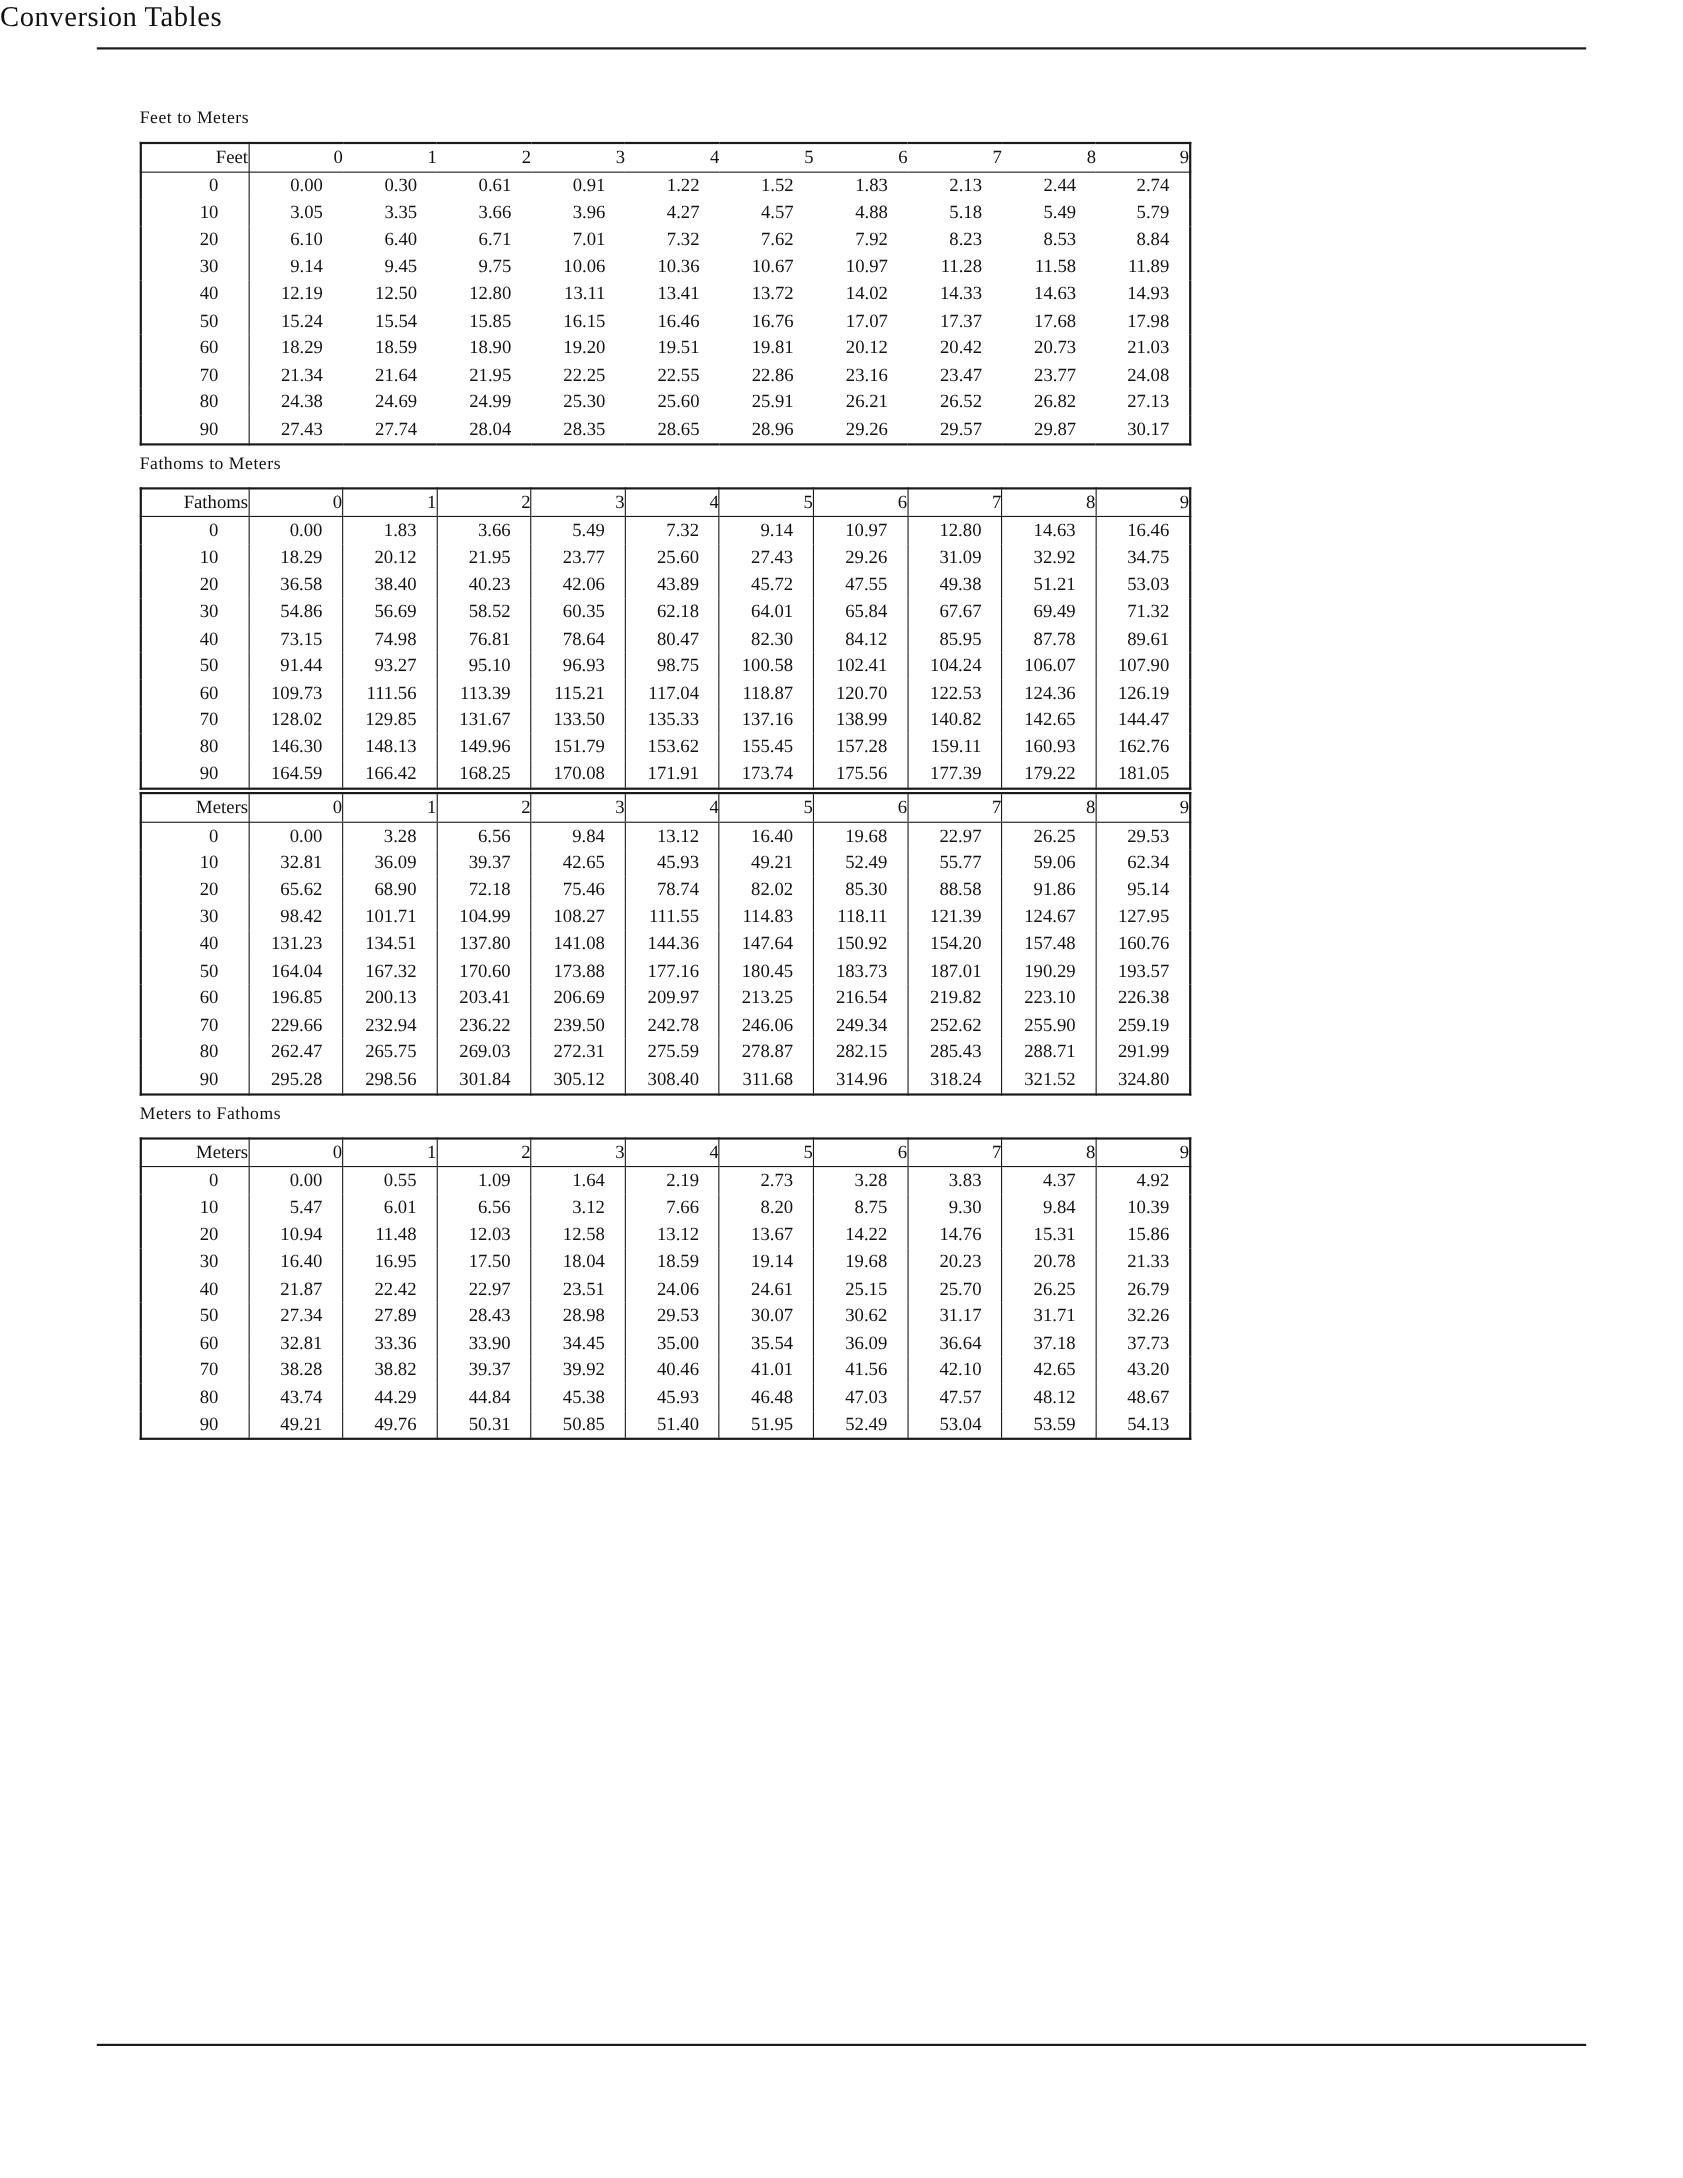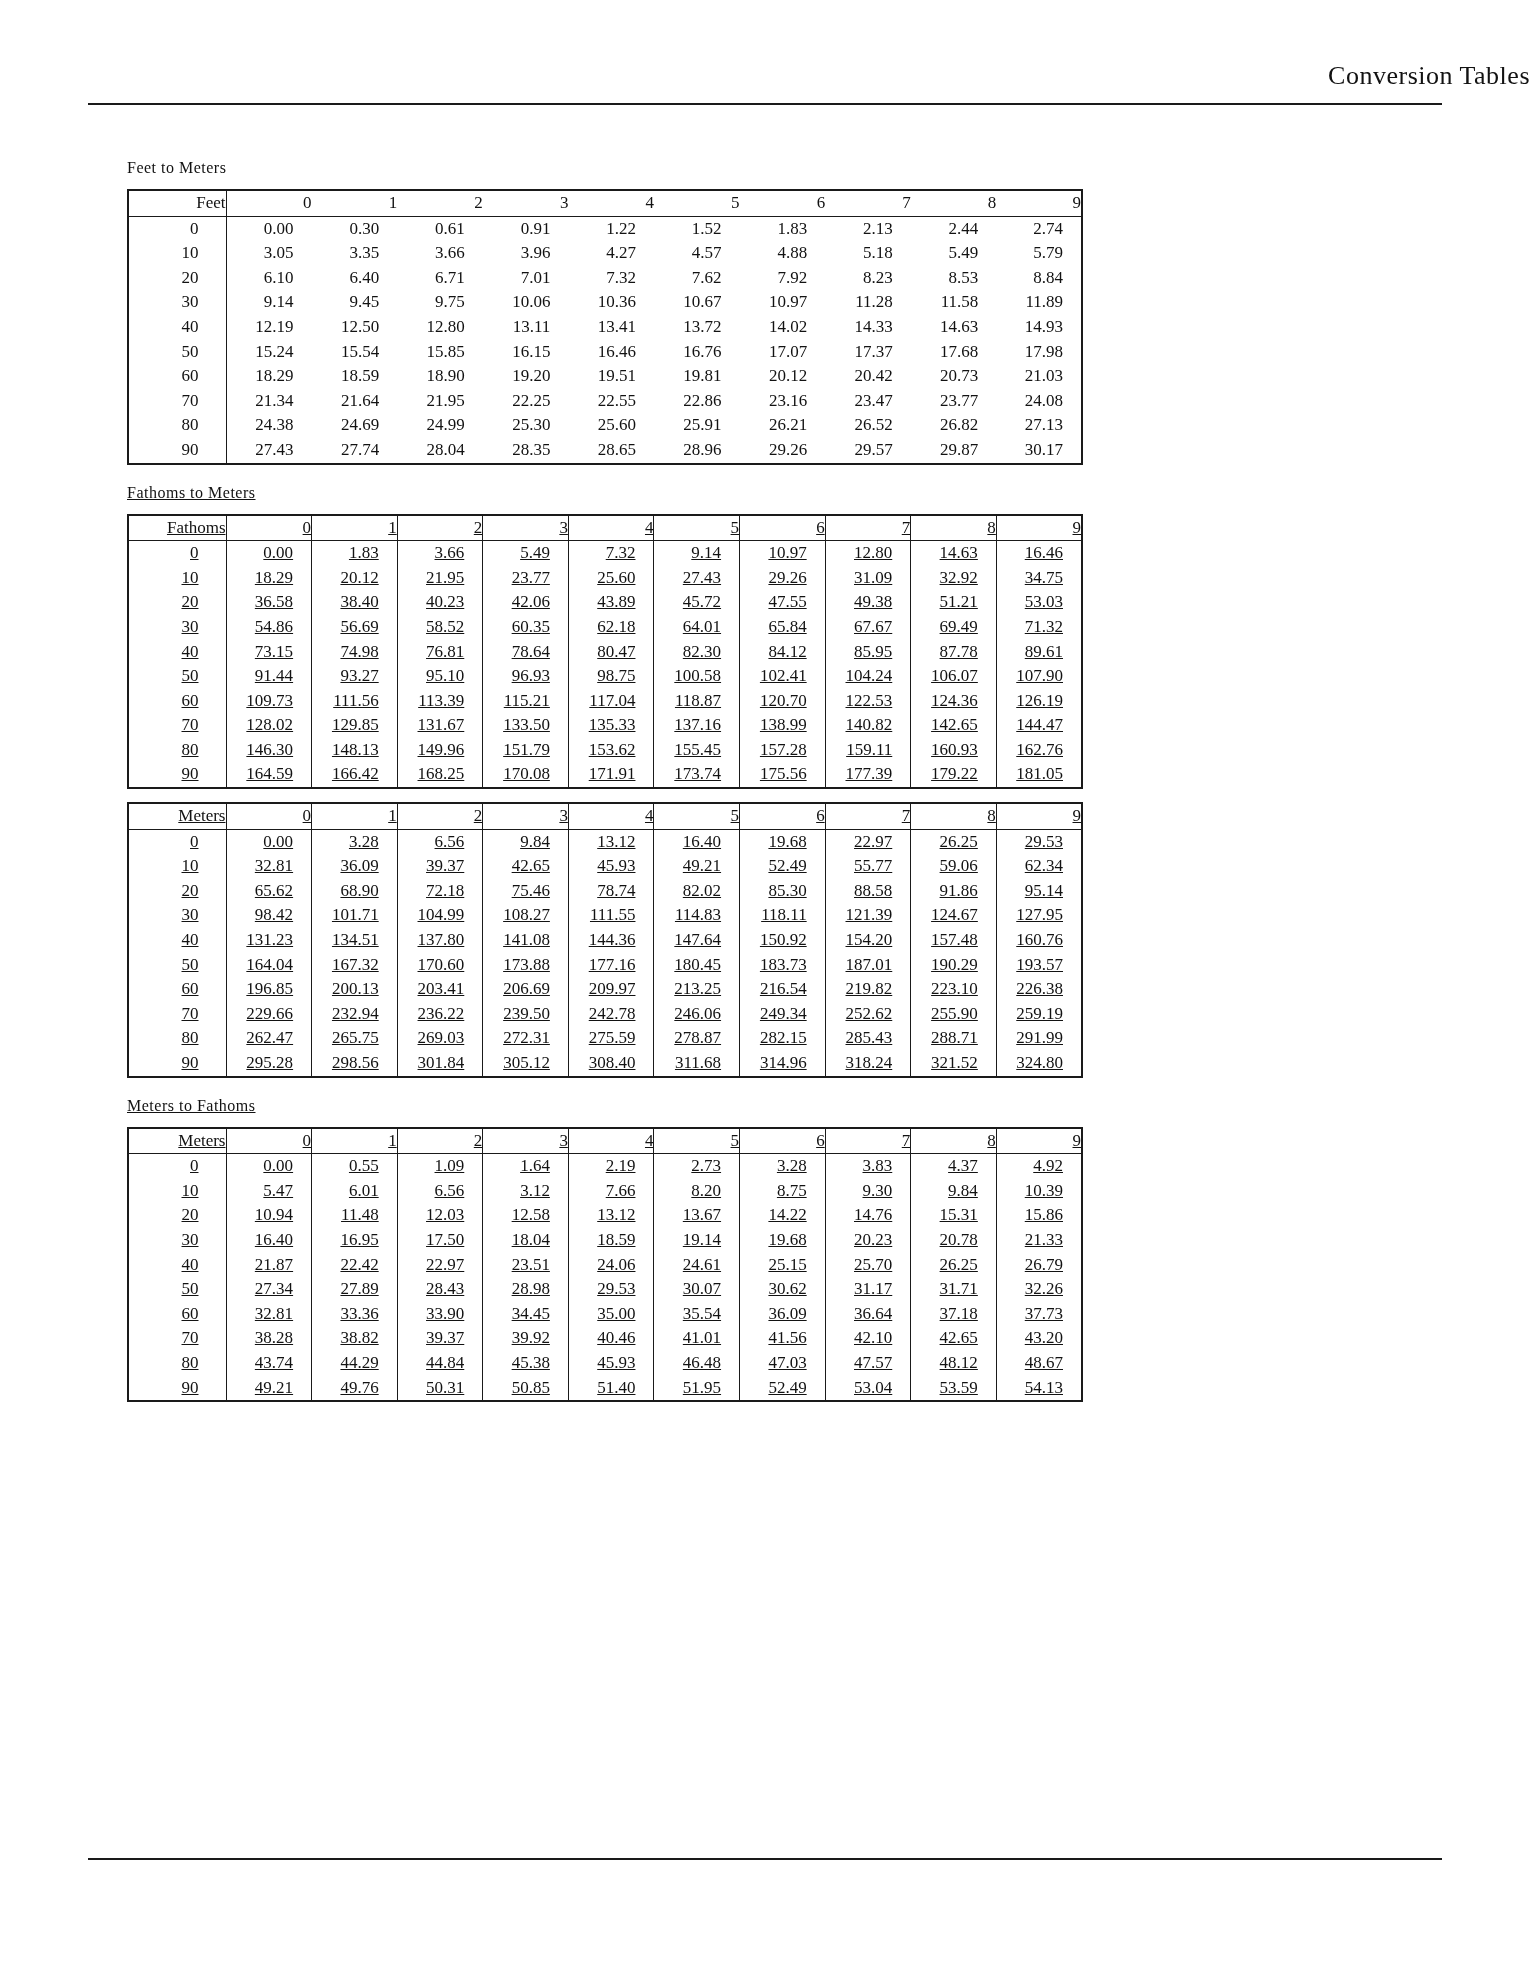--- a/index.html
+++ b/index.html
@@ -6,38 +6,38 @@
   html, body { margin: 0; padding: 0; background: #ffffff; }
   .page {
     width: 1530px;
     height: 1980px;
     background: #ffffff;
     position: relative;
     font-family: "Liberation Serif", "DejaVu Serif", serif;
     color: #121212;
     overflow: hidden;
   }
-  .doc-header { padding-top: 60px; text-align: right; }
+  .doc-header { text-align: left; }
   .page-title {
     font-size: 26px;
     font-weight: 400;
     letter-spacing: 0.5px;
     line-height: 32px;
   }
   .top-rule {
     margin: 11px 88px 0 88px;
     border-top: 2px solid #1a1a1a;
     height: 0;
   }
   .sections {
     width: 956px;
     margin-left: 127px;
     margin-top: 48px;
   }
-  .section + .section { margin-top: 13px; text-decoration: underline; }
+  .section + .section { margin-top: 2px; }
   .tbl-title {
     margin: 0 0 6px 0;
     text-align: left;
     font-size: 16px;
     font-weight: 400;
     line-height: 30px;
     letter-spacing: 0.5px;
   }
   table.conv {
     width: 100%;

